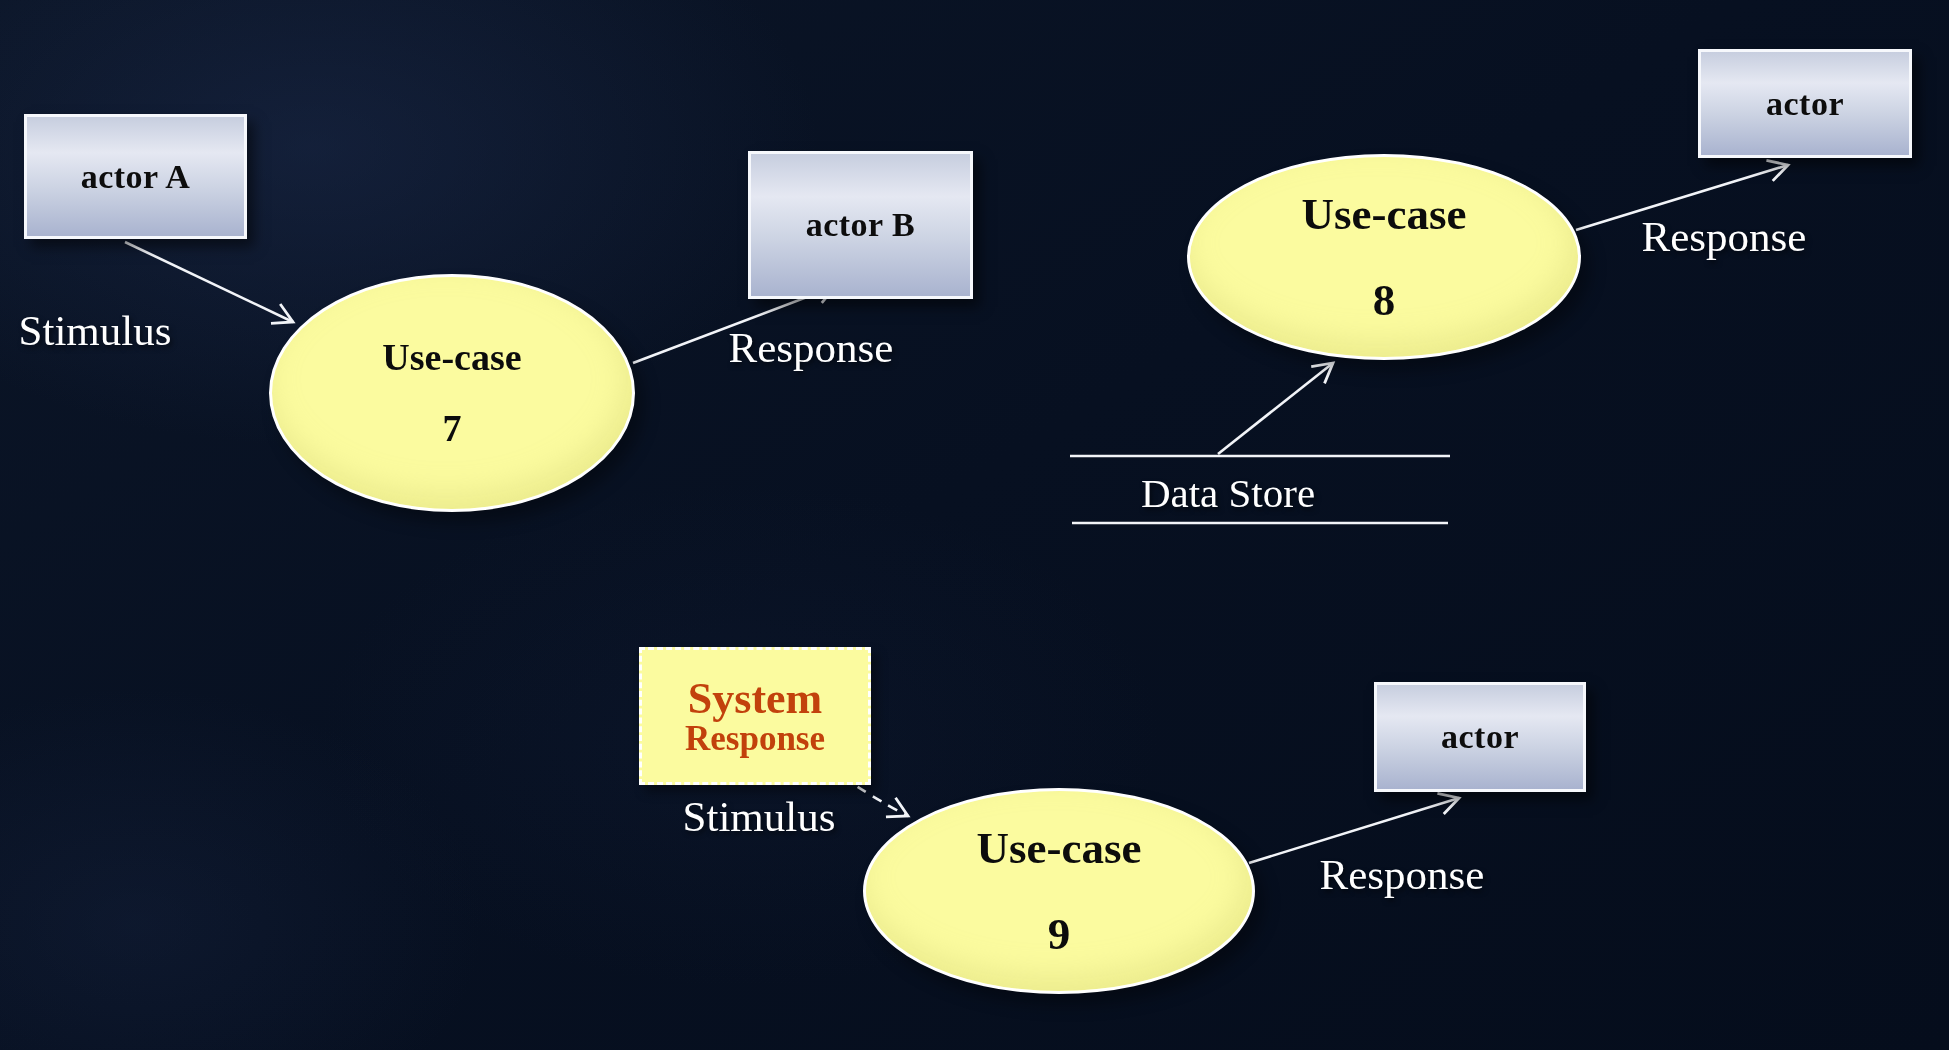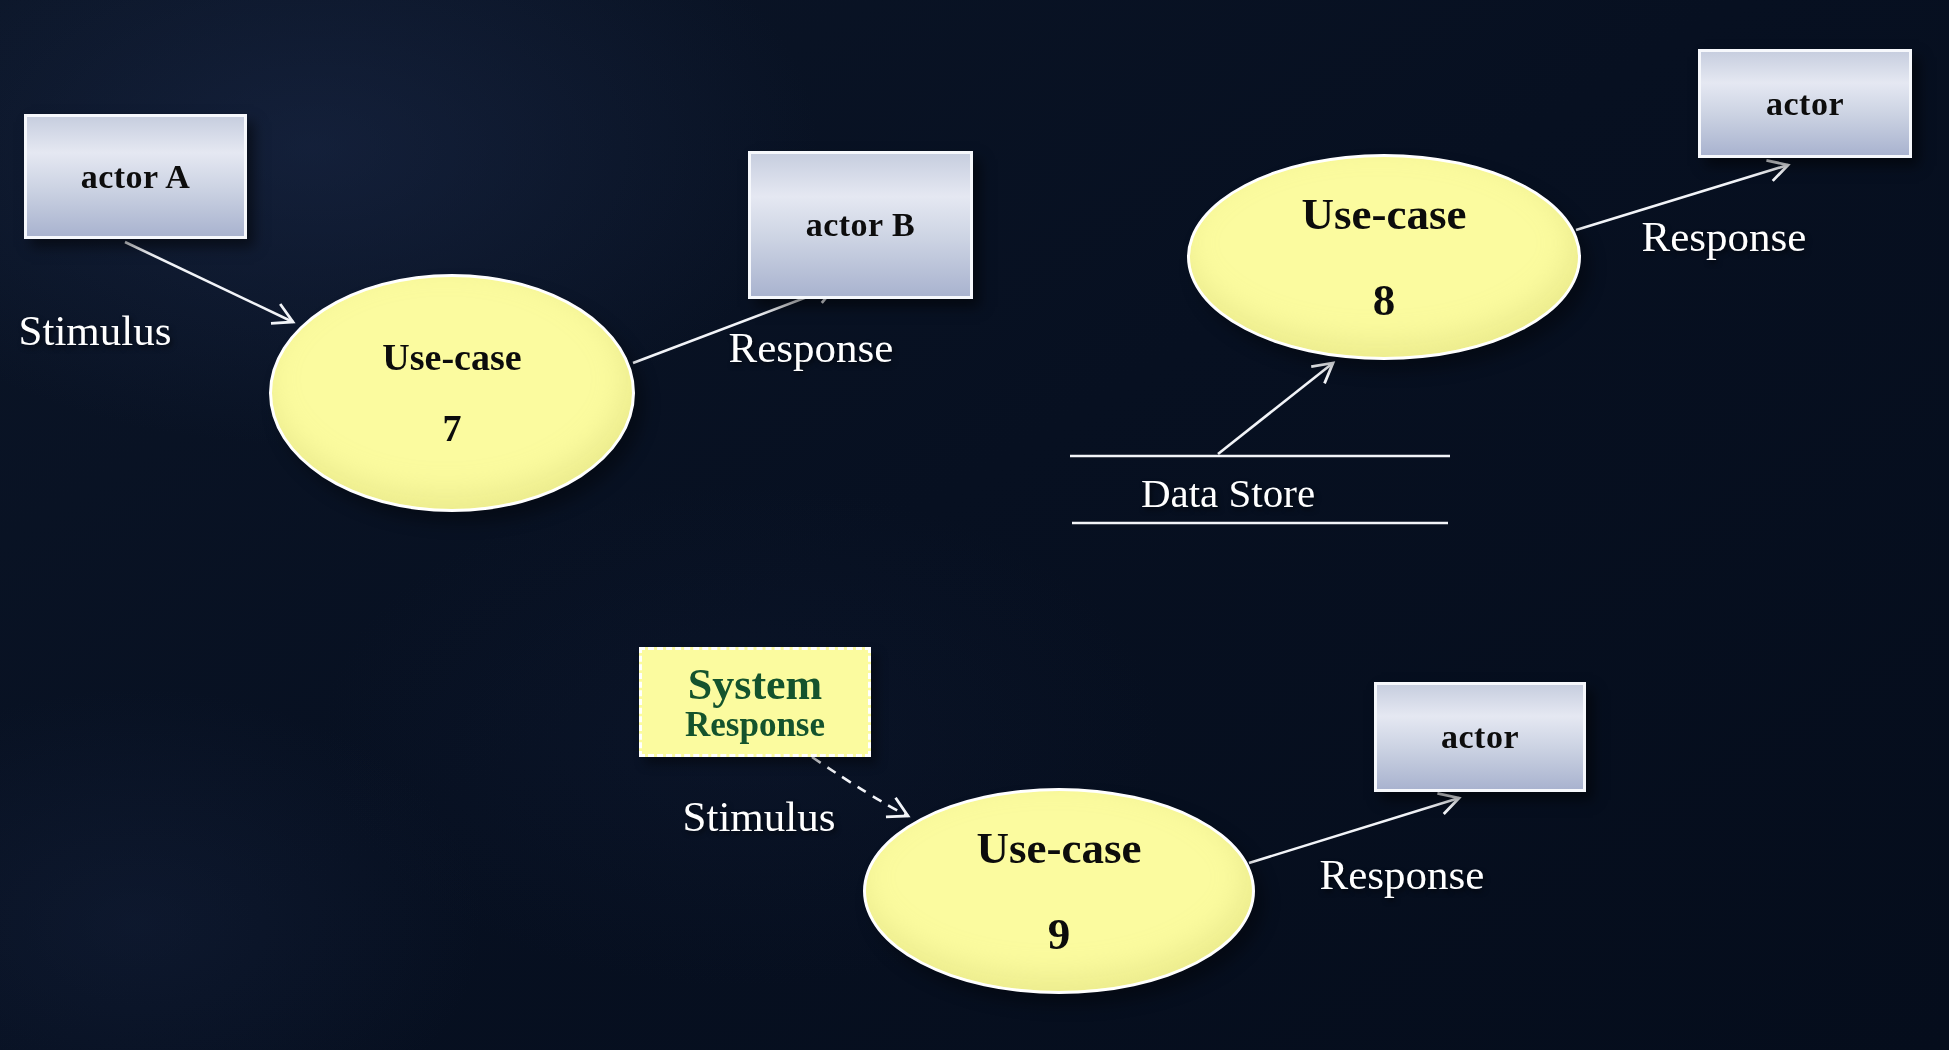--- a/index.html
+++ b/index.html
@@ -61,30 +61,30 @@
     text-align: center;
     gap: 28px;
   }
   .uc-small { font-size: 38px; line-height: 1.12; }
   .uc-large { font-size: 45px; line-height: 1.30; }
 
   
   #system-internal {
     position: absolute;
     left: 639px; top: 647px;
-    width: 232px; height: 110px;
+    width: 232px; height: 138px;
     box-sizing: border-box;
     display: flex;
     flex-direction: column;
     align-items: center;
     justify-content: center;
     background: #fbfb9f;
     border: 3px dashed #ffffff;
     box-shadow: 6px 7px 10px rgba(0, 0, 0, 0.40);
-    color: #14532d;
+    color: #c2410c;
     font-weight: bold;
     text-align: center;
   }
   #system-internal .sys-line1 { font-size: 44px; line-height: 1.0; }
   #system-internal .sys-line2 { font-size: 35px; line-height: 1.0; }
 
   
   .flow-label {
     position: absolute;
     color: #ffffff;

